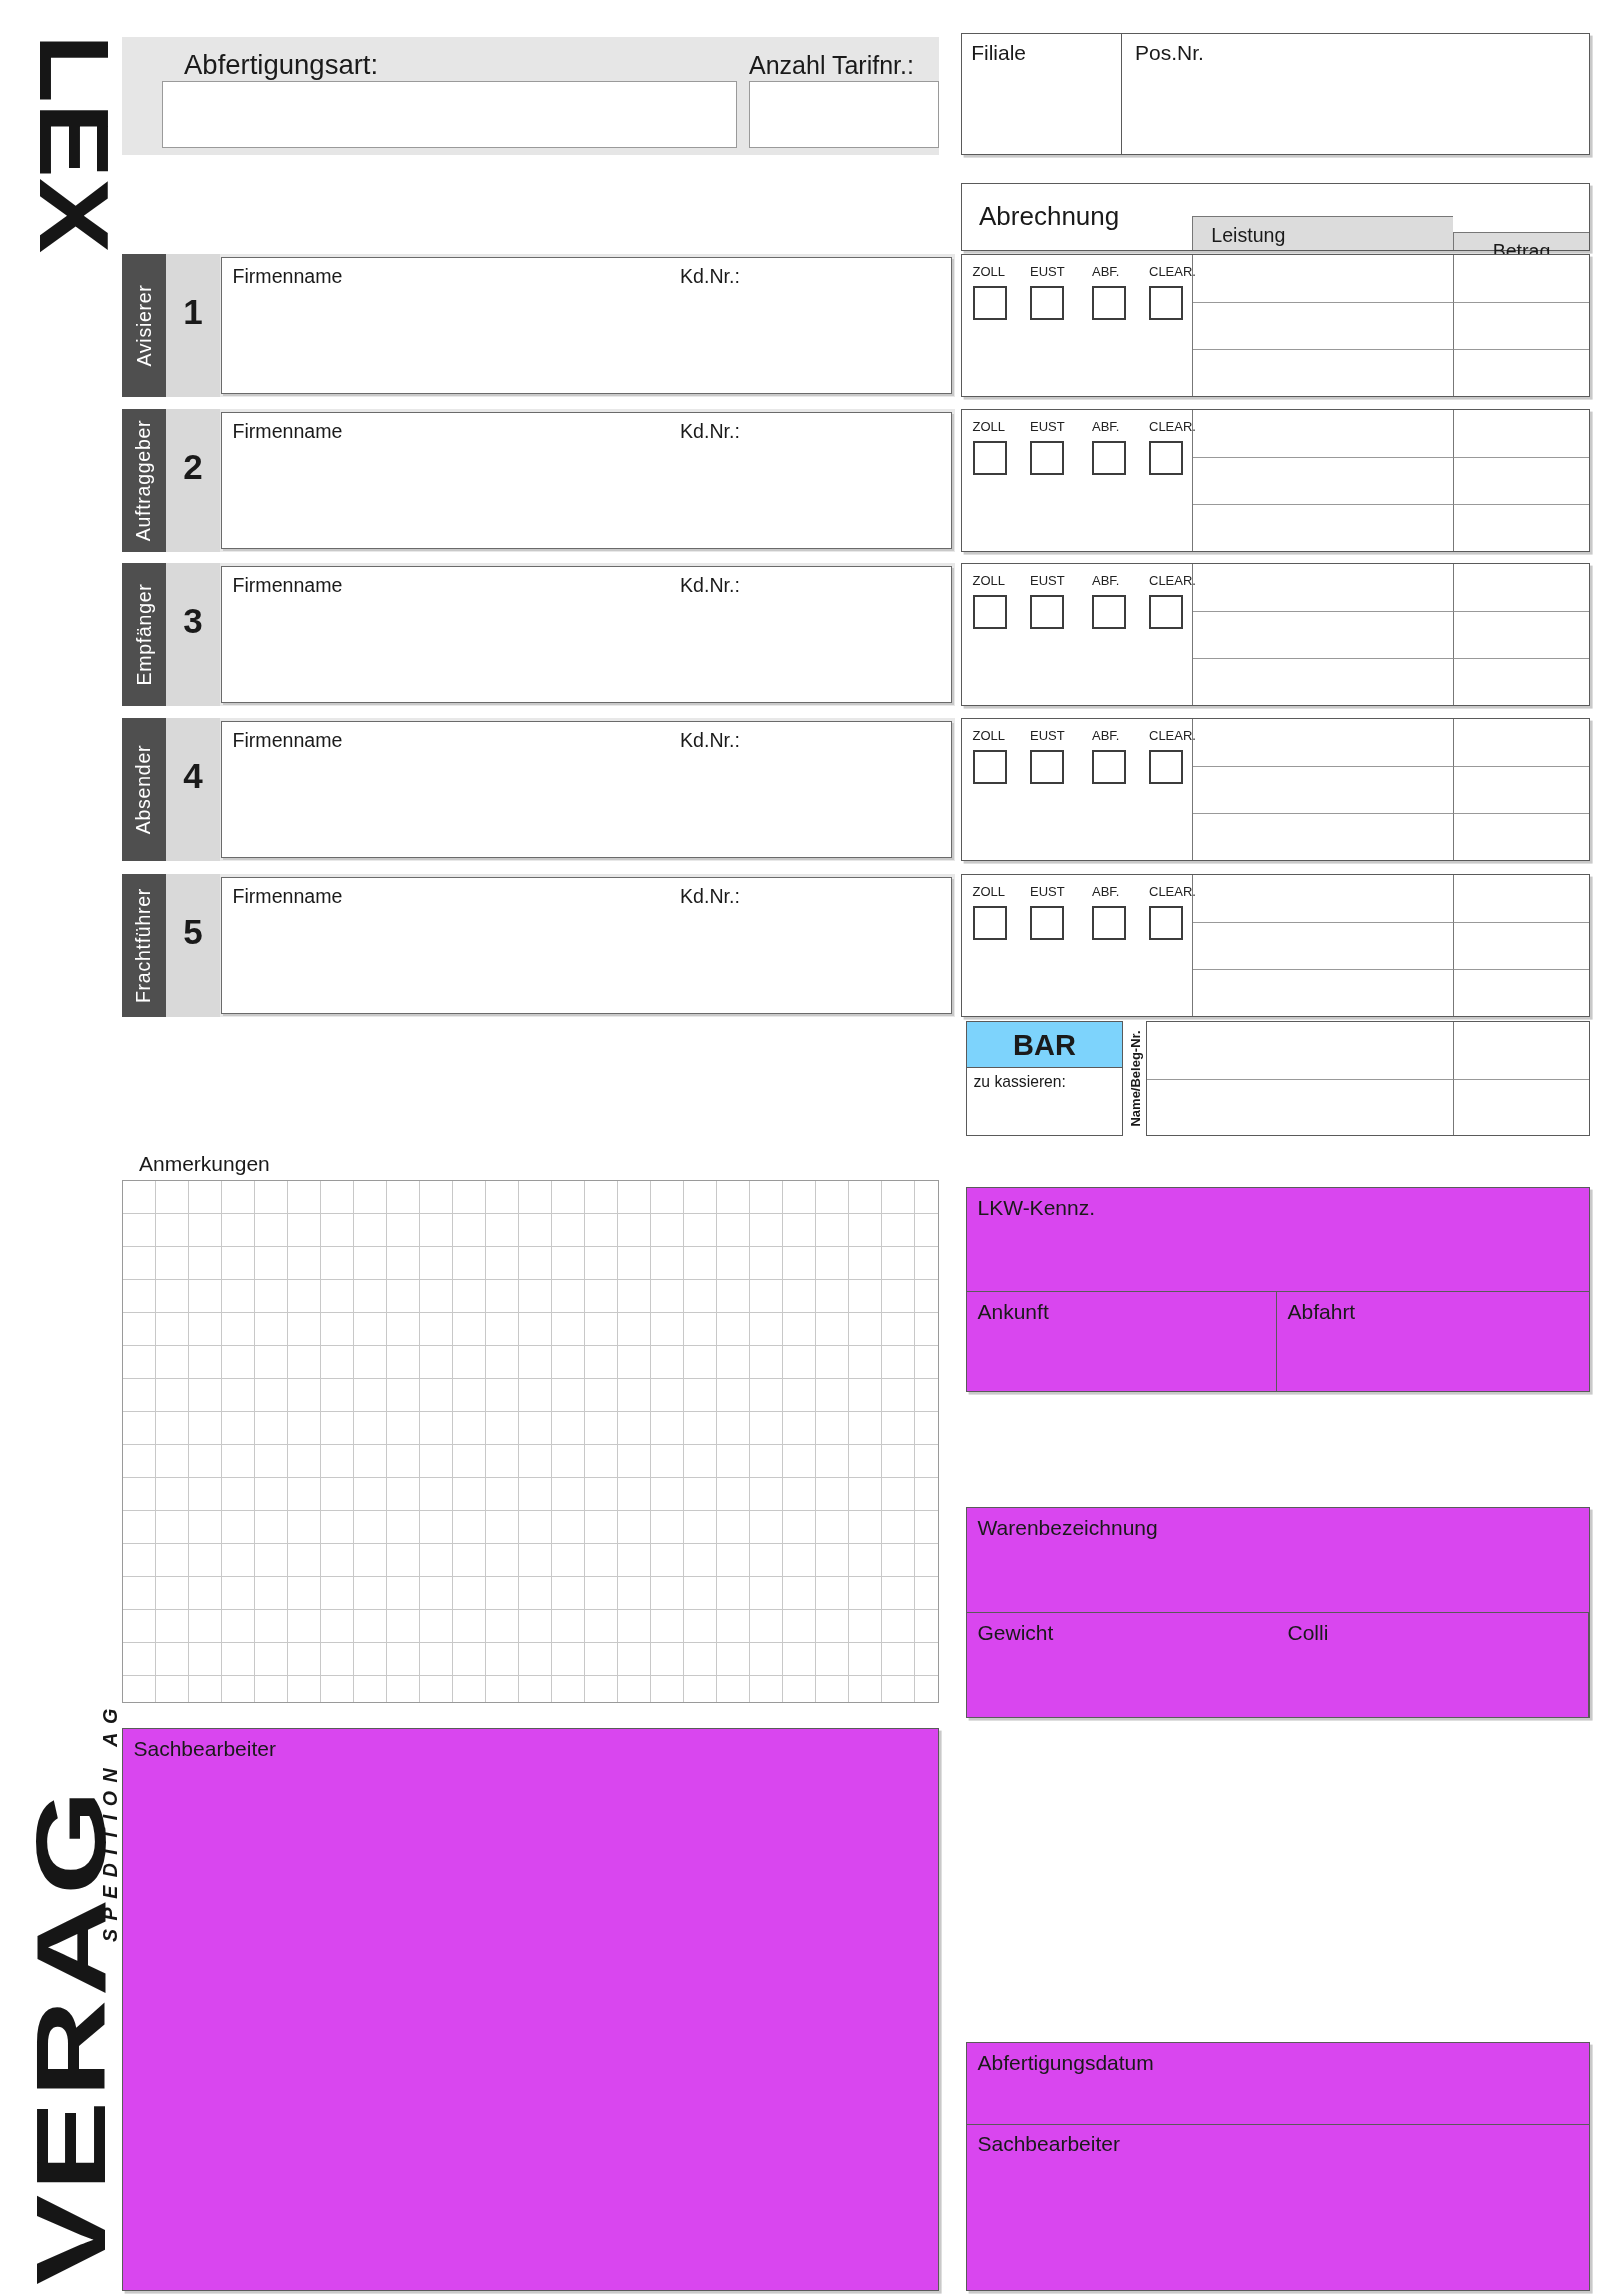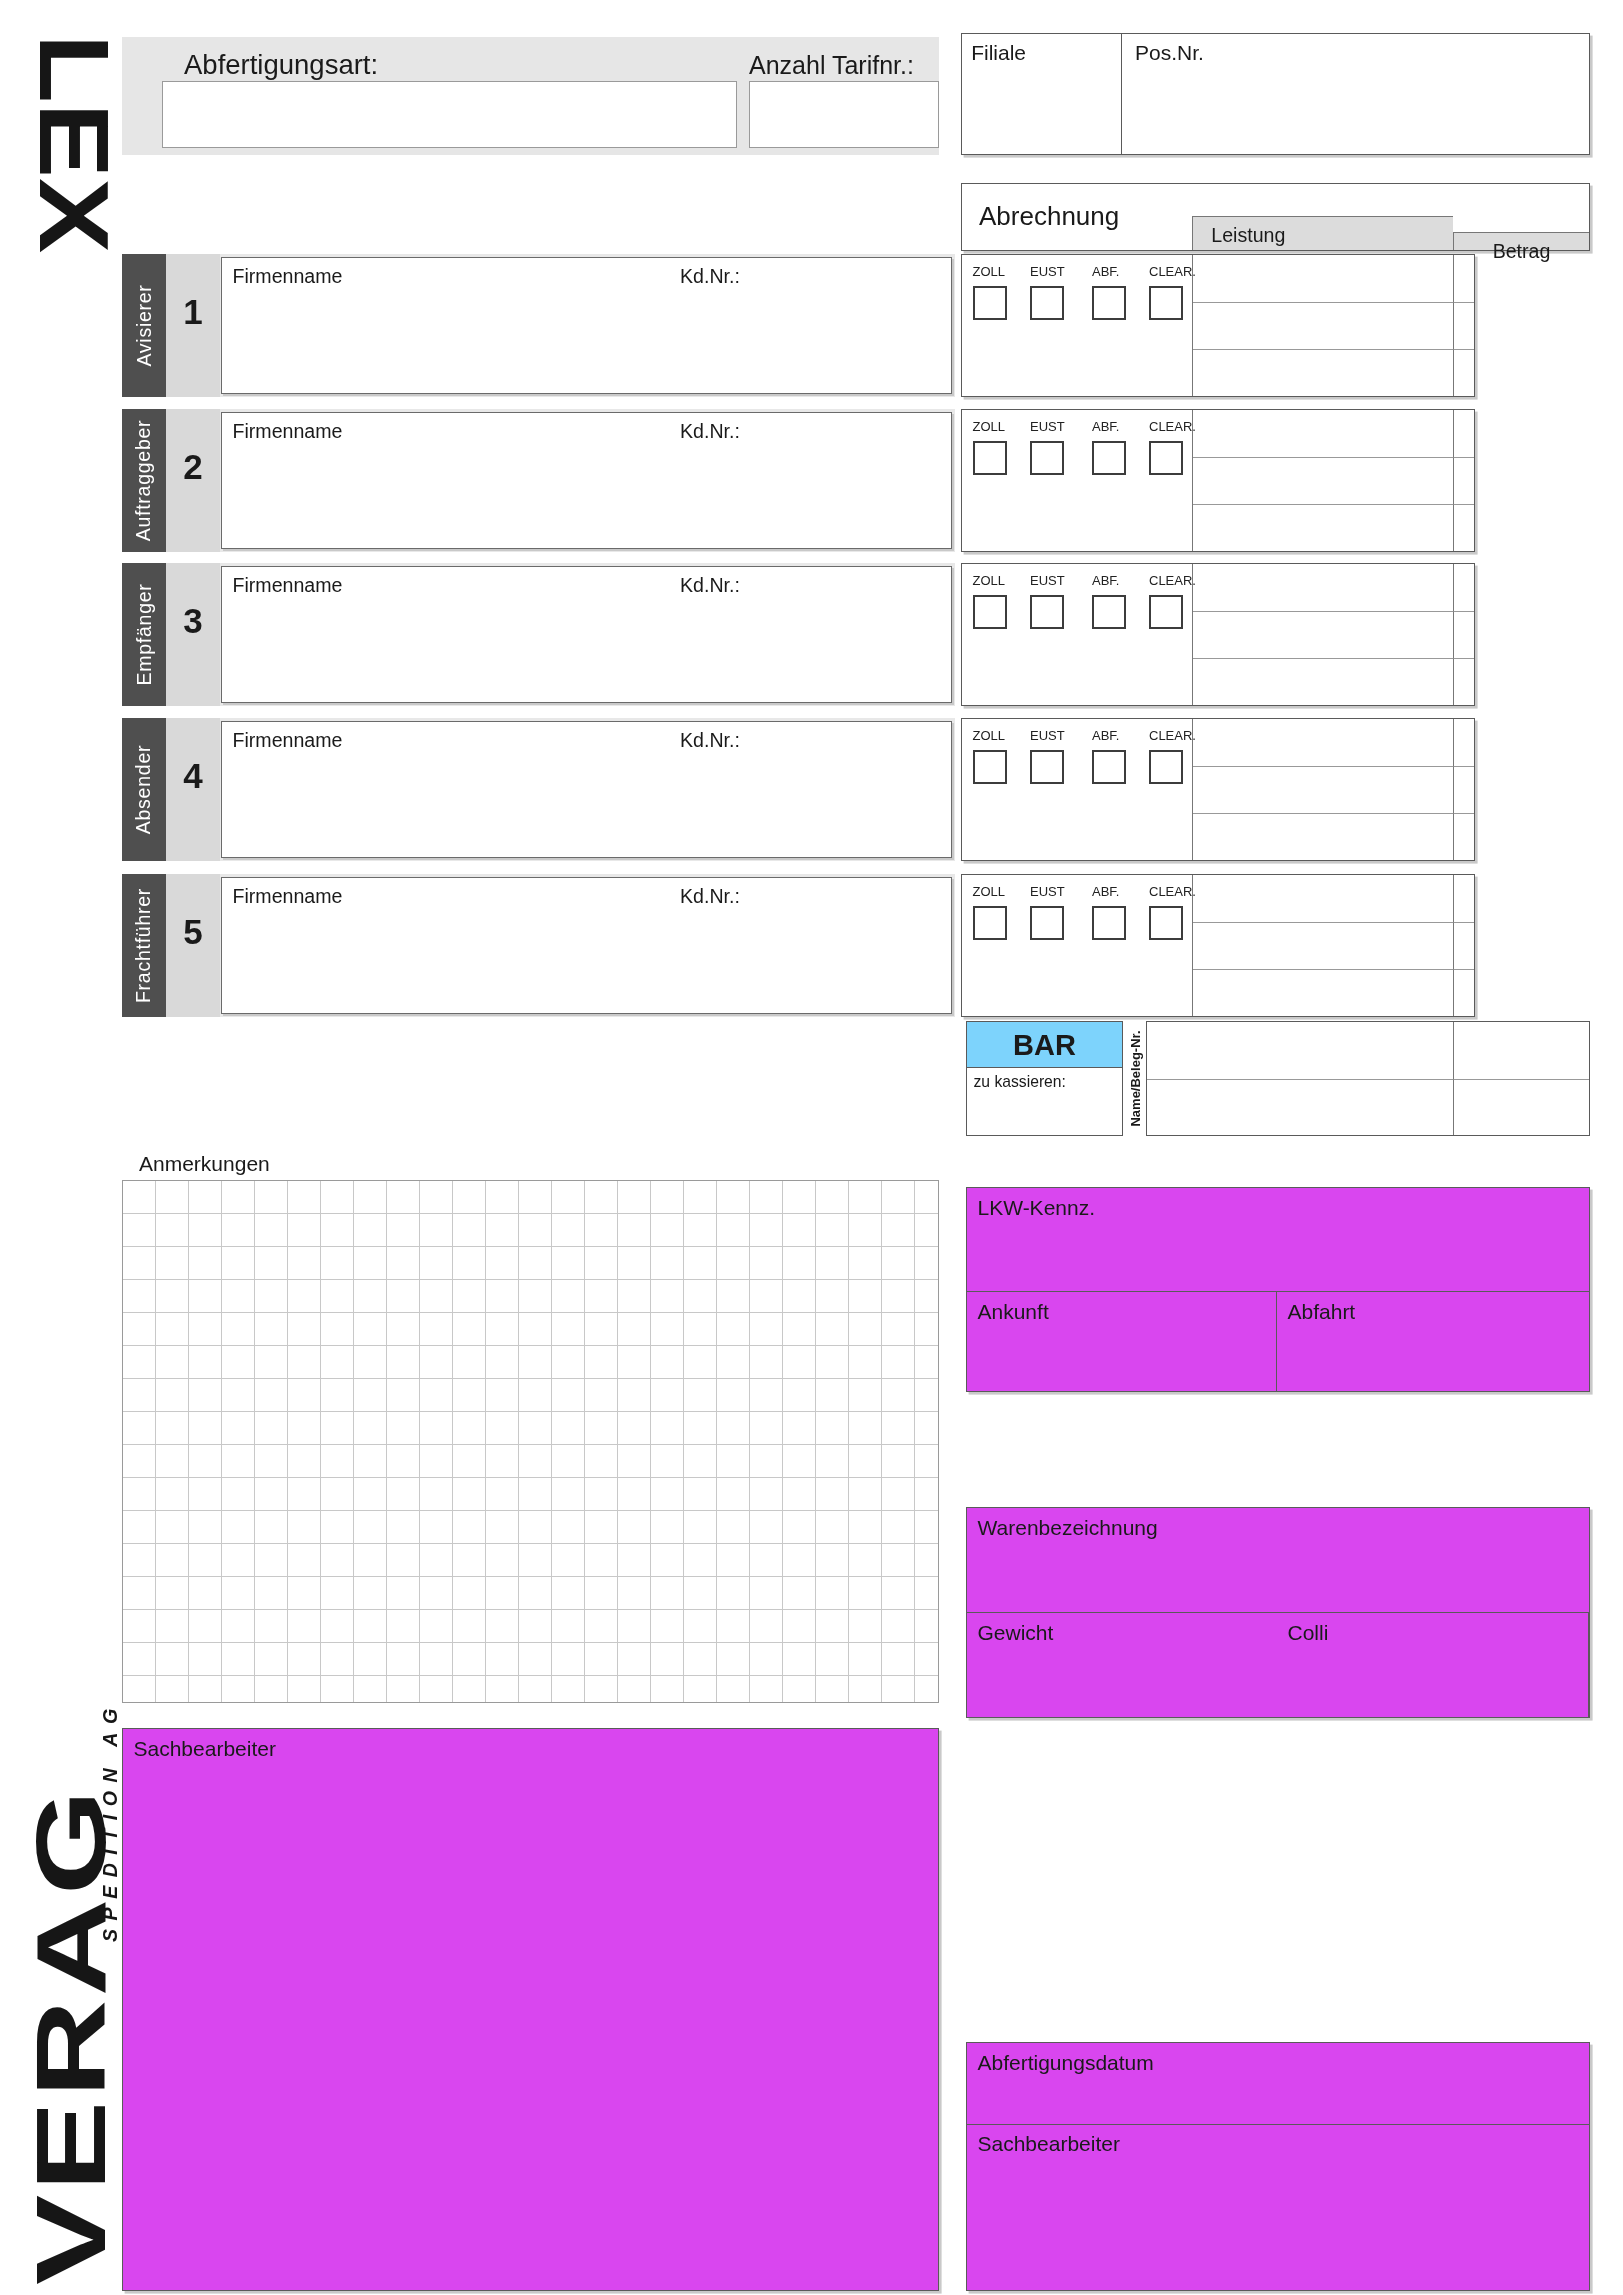--- a/index.html
+++ b/index.html
@@ -67,21 +67,21 @@
   .role-bar span { transform: rotate(-90deg); white-space: nowrap; color: #ffffff; font-size: 19.6px; letter-spacing: 0.7px; }
   .num-cell { position: absolute; left: 44px; top: 0; width: 54px; height: 100%; background: #d9d9d9;
               display: flex; justify-content: center; align-items: flex-start; padding-top: 38px;
               font-size: 35px; font-weight: bold; }
   .firm-box { position: absolute; left: 99px; top: 3.3px; right: 3.3px; bottom: 3.3px; background: #fff;
               border: 1.3px solid #6a6a6a; box-shadow: 2px 2px 0 #c9c9c9; }
   .firm-label { position: absolute; left: 10.5px; top: 6.5px; font-size: 19.6px; }
   .kdnr-label { position: absolute; left: 458px; top: 6.5px; font-size: 19.6px; }
 
   
-  .party-right { position: absolute; left: 961px; width: 514px; height: 143px; background: #fff;
+  .party-right { position: absolute; left: 961px; width: 629px; height: 143px; background: #fff;
                  border: 1.3px solid #5a5a5a; box-shadow: 2.6px 2.6px 0 #c9c9c9; }
   .cb-col { position: absolute; top: 9.2px; width: 59px; }
   .cb-label { display: block; font-size: 13px; color: #222; }
   .checkbox { display: block; width: 34px; height: 34px; margin-top: 6.5px;
               border: 2px solid #3c3c3c; background: #fff; }
   .acct { position: absolute; left: 230px; top: 0; right: 0; bottom: 0;
           border-left: 1.3px solid #777;
           display: grid; grid-template-columns: 260px 1fr; grid-template-rows: 1fr 1fr 1fr; }
   .acct-cell { border-top: 1.3px solid #999; }
   .acct-cell:nth-child(-n+2) { border-top: none; }

